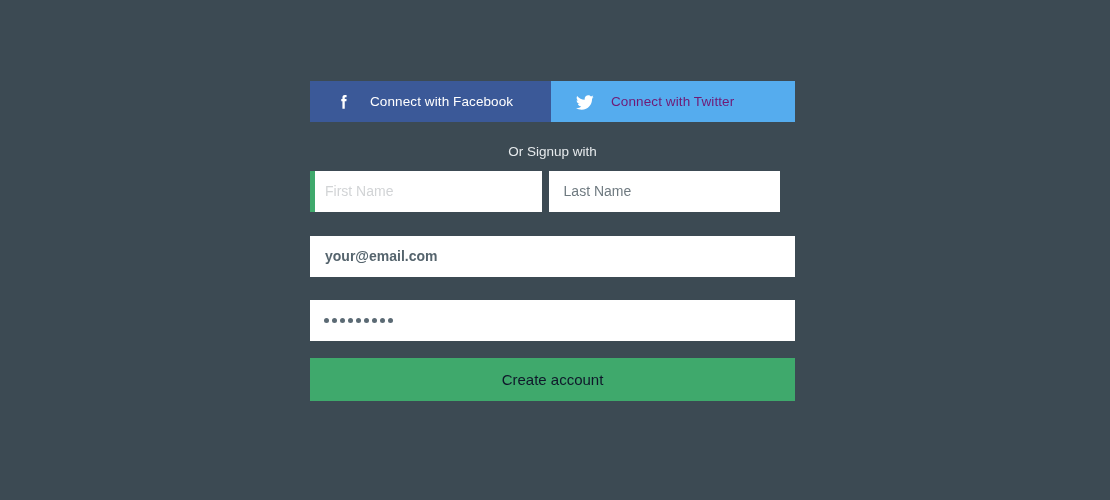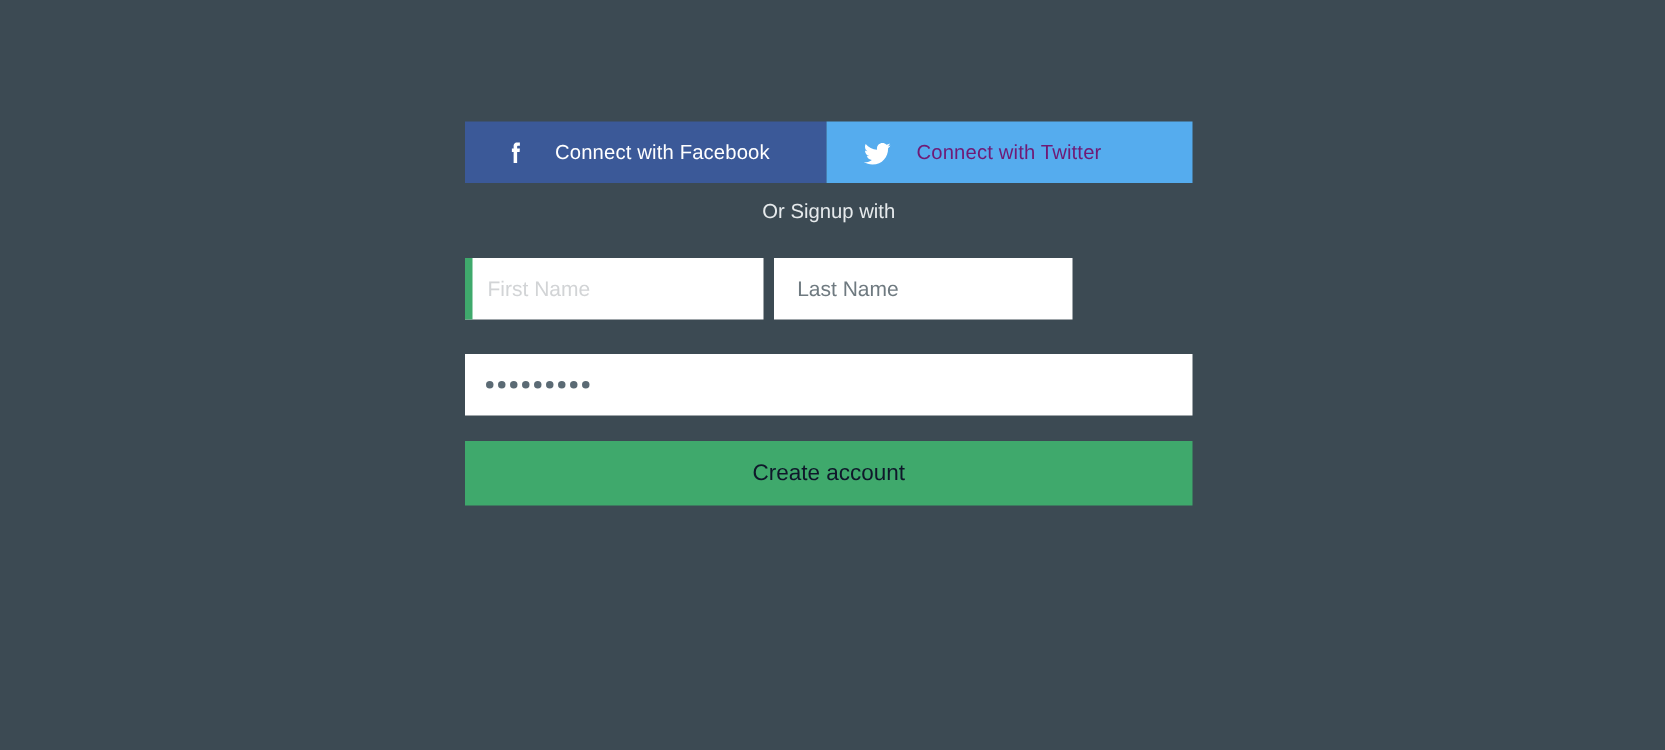--- a/index.html
+++ b/index.html
@@ -71,29 +71,29 @@
   .social-btn.twitter .social-label {
     color: #701a75;
   }
 
   
   .or-signup {
     width: 485px;
     text-align: center;
     color: #e6eaec;
     font-size: 13.5px;
+    margin-top: 23px;
+    line-height: 1;
+  }
+
+  
+  .name-row {
+    display: flex;
     margin-top: 12px;
-    line-height: 1;
-  }
-
-  
-  .name-row {
-    display: flex;
-    margin-top: 24px;
-    width: 405px;
+    width: 470px;
     border-radius: 11px;
   }
   .field {
     background: #ffffff;
     height: 41px;
     box-sizing: border-box;
     display: flex;
     align-items: center;
     border: none;
   }
@@ -234,20 +234,23 @@
     <div class="name-row">
       <div class="field first-name">
         <span class="field-text">First Name</span>
       </div>
       <div class="name-gap"></div>
       <div class="field last-name">
         <span class="field-text">Last Name</span>
       </div>
     </div>
 
+    <div class="field email">
+      <span class="field-text">your@email.com</span>
+    </div>
 
     <div class="field password">
       <span class="pwd-dots">
         <span class="dot"></span>
         <span class="dot"></span>
         <span class="dot"></span>
         <span class="dot"></span>
         <span class="dot"></span>
         <span class="dot"></span>
         <span class="dot"></span>

